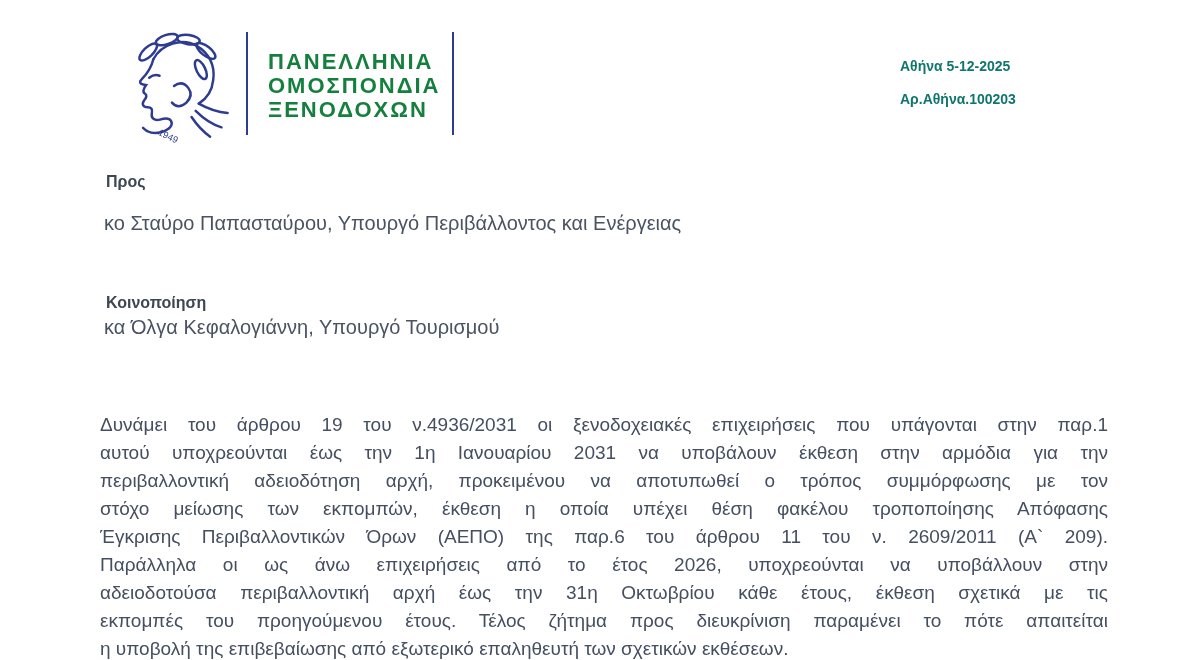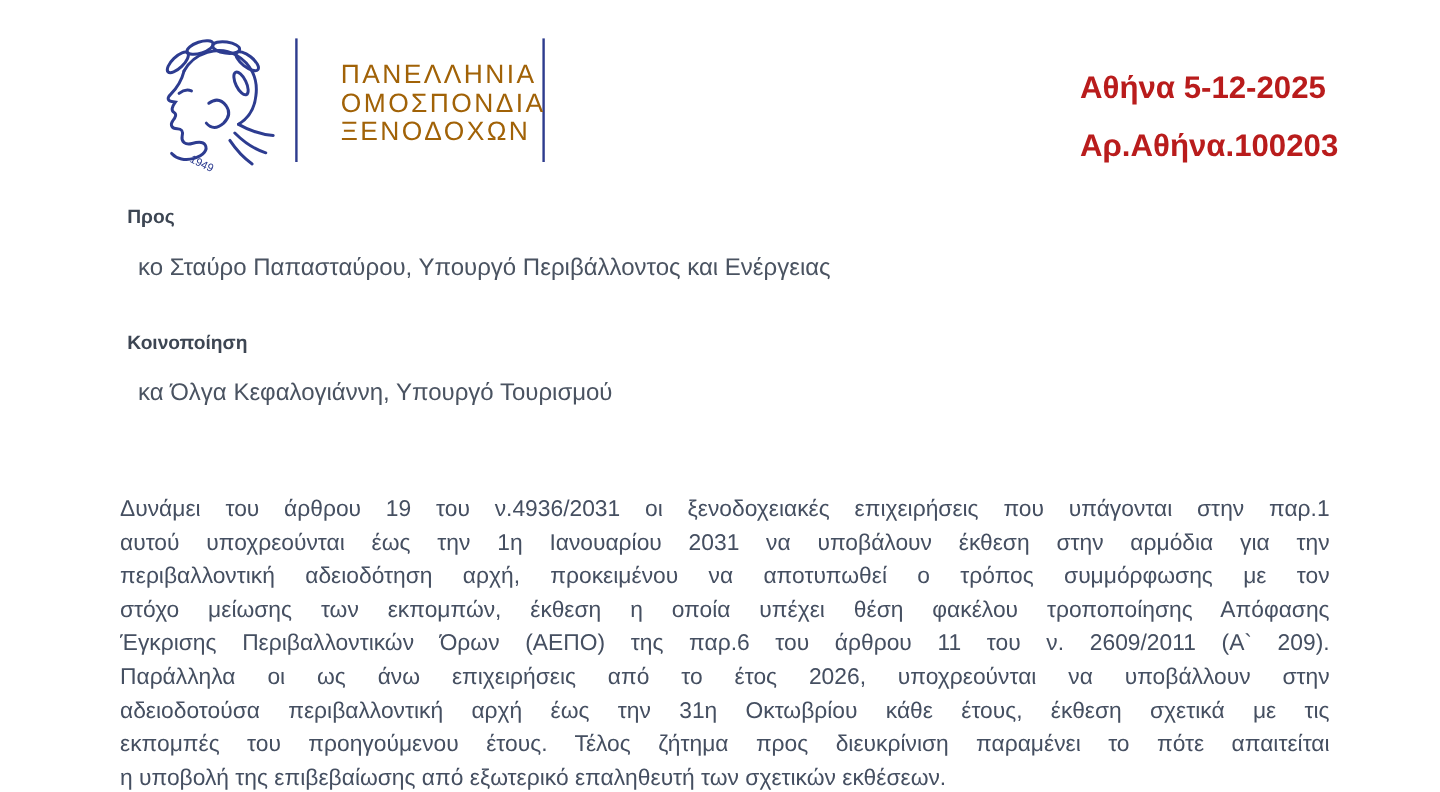--- a/index.html
+++ b/index.html
@@ -7,34 +7,34 @@
   .page {
     position:relative; width:1200px; height:660px;
     background:#ffffff; overflow:hidden;
     font-family:"Liberation Sans", sans-serif;
   }
   .logo-wrap { position:absolute; left:110px; top:24px; width:128px; height:120px; }
   .org-divider { position:absolute; width:2px; background:#2e3c8e; top:32px; height:103px; }
   .org-divider.left  { left:246px; }
   .org-divider.right { left:452px; }
   .org-name {
-    position:absolute; left:284px; top:50px;
-    color:#a16207; font-weight:normal; font-size:22px;
+    position:absolute; left:268px; top:50px;
+    color:#15803d; font-weight:bold; font-size:22px;
     line-height:24px; letter-spacing:2px; white-space:nowrap;
   }
   .meta-block {
     position:absolute; left:900px; top:58px;
-    color:#b91c1c; font-weight:bold; font-size:26px; white-space:nowrap;
+    color:#0f766e; font-weight:bold; font-size:14px; white-space:nowrap;
   }
   .meta-block .meta-line { margin-bottom:17px; }
   .h-label { position:absolute; left:106px; color:#3d4653; font-weight:bold; font-size:16px; white-space:nowrap; }
-  .h-value { position:absolute; left:104px; color:#4a5361; font-size:20px; white-space:nowrap;margin-left:11px; }
+  .h-value { position:absolute; left:104px; color:#4a5361; font-size:20px; white-space:nowrap; }
   .to-label  { top:173px; }
   .to-value  { top:212px; }
-  .cc-label  { top:278px; }
+  .cc-label  { top:294px; }
   .cc-value  { top:316px; }
   .salutation {
     position:absolute; left:104px; top:378px;
     color:#39445a; font-weight:bold; font-size:20px; white-space:nowrap;
   }
   .body-block {
     position:absolute; left:100px; top:411px; width:1008px;
     color:#454f61; font-size:19px; line-height:28px;
   }
   .body-line { height:28px; text-align:justify; text-align-last:justify; overflow:hidden; }

